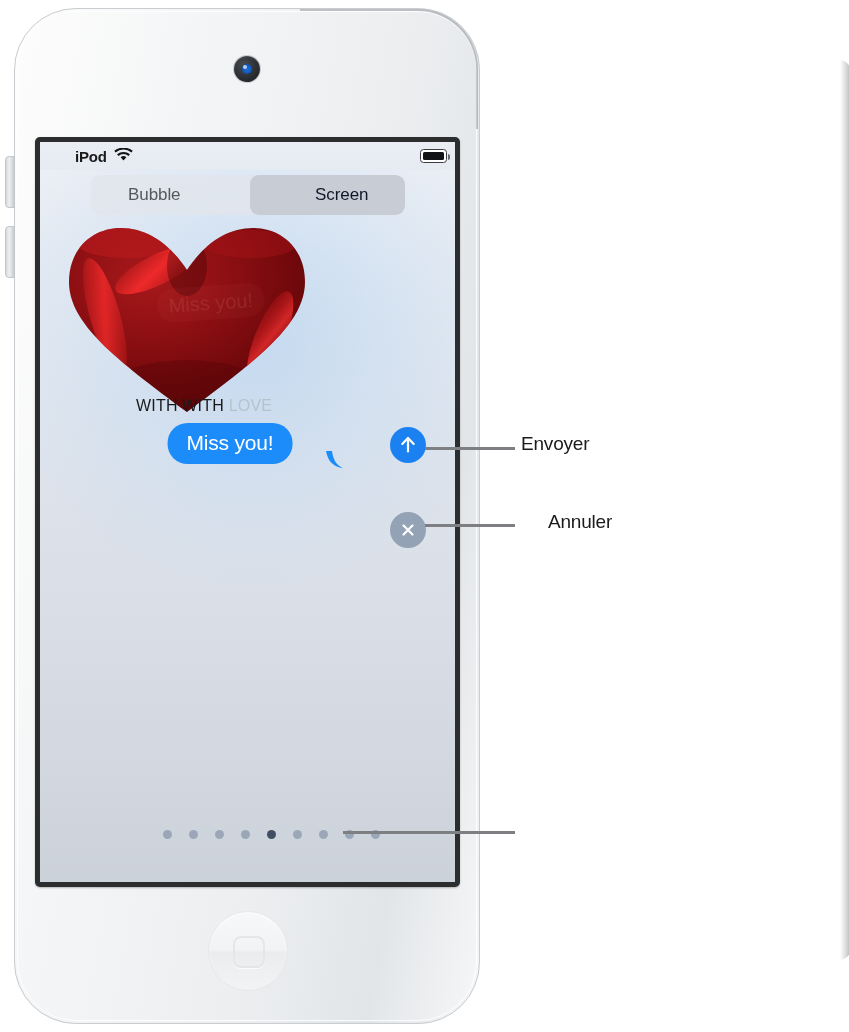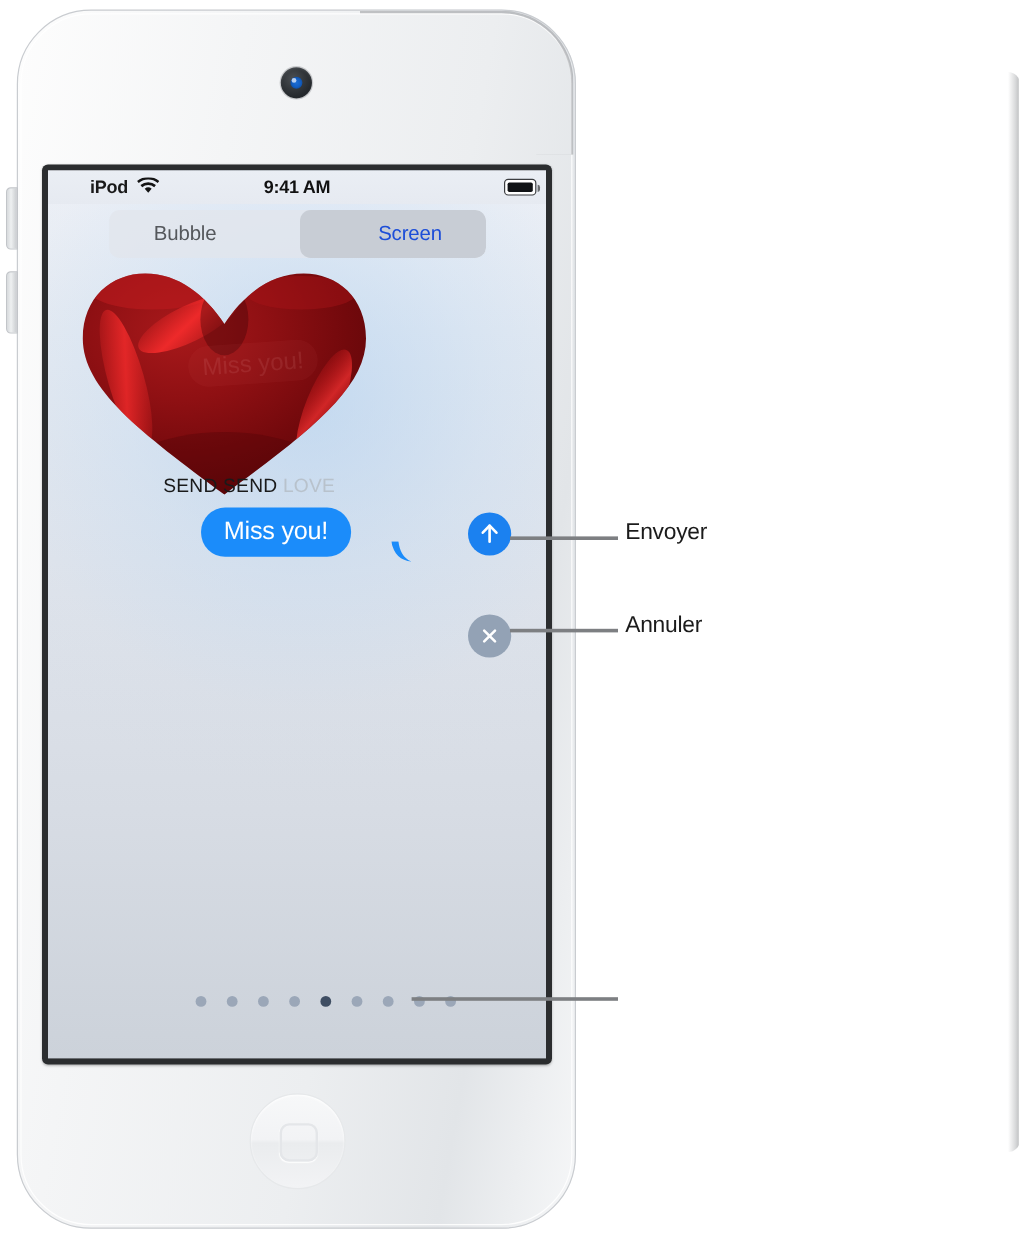--- a/index.html
+++ b/index.html
@@ -251,21 +251,21 @@
     display: flex;
     align-items: center;
     justify-content: center;
     font-size: 17px;
     color: #55585c;
     letter-spacing: -0.1px;
   }
   .seg.active {
     background: rgba(198,203,210,0.92);
     border-radius: 9px;
-    color: #1d4ed8;
+    color: #0f172a;
     padding-left: 29px;
   }
 
   
   .heart-wrap {
     position: absolute;
     left: 25px;
     top: 78px;
     width: 245px;
     height: 195px;
@@ -349,21 +349,21 @@
     line-height: 1.28;
     white-space: pre;
   }
   .leader {
     position: absolute;
     height: 2.5px;
     background: #7d7f82;
   }
 
   .lbl-envoyer { left: 521px; top: 432px; }
-  .lbl-annuler { left: 521px; top: 510px; text-align: center; }
+  .lbl-annuler { left: 548px; top: 510px; text-align: center; }
   .lbl-swipe   { left: 521px; top: 815px; }
 
   .leader-envoyer { left: 425px; top: 447px; width: 90px; }
   .leader-annuler { left: 425px; top: 524px; width: 90px; }
   .leader-swipe   { left: 343px; top: 831px; width: 172px; }
 </style>
 </head>
 <body>
 
 <div id="root">
@@ -392,21 +392,20 @@
 
     <div class="statusbar">
       <div class="sb-left">
         <span class="sb-carrier">iPod</span>
         <svg class="wifi" viewBox="0 0 19 14">
           <path d="M9.5 12.6 L6.6 9.2 a4.6 4.6 0 0 1 5.8 0 Z" fill="#141414"></path>
           <path d="M9.5 6.1 a7.8 7.8 0 0 1 5.0 1.85 l1.45 -1.7 a10.1 10.1 0 0 0 -12.9 0 l1.45 1.7 A7.8 7.8 0 0 1 9.5 6.1 Z" fill="#141414"></path>
           <path d="M9.5 1.6 a12.3 12.3 0 0 1 7.9 2.85 l1.35 -1.6 A14.6 14.6 0 0 0 9.5 -0.4 a14.6 14.6 0 0 0 -9.25 3.25 l1.35 1.6 A12.3 12.3 0 0 1 9.5 1.6 Z" fill="#141414"></path>
         </svg>
       </div>
-      <div class="sb-time">9:41 AM</div>
       <div class="sb-right">
         <div class="battery">
           <div class="battery-fill"></div>
         </div>
       </div>
     </div>
 
     <div class="segmented">
       <div class="seg">Bubble</div>
       <div class="seg active">Screen</div>
@@ -467,21 +466,21 @@
 
           <g opacity="0.16" transform="rotate(-4 142 86)">
             <rect x="92" y="66" width="108" height="34" rx="17" fill="#ff8a8a" opacity="0.30"></rect>
             <text x="146" y="90" font-family="Liberation Sans, sans-serif" font-size="20" fill="#ffb0b0" text-anchor="middle" opacity="0.85">Miss you!</text>
           </g>
         </g>
       </svg>
     </div>
 
     <div class="swl">
-      <span class="dark">SEND SEND </span><span class="light">LOVE</span>
+      <span class="dark">WITH WITH </span><span class="light">LOVE</span>
     </div>
 
     <div class="bubble">Miss you!</div>
     <div class="bubble-tail">
       <svg viewBox="0 0 18 18" width="18" height="18">
         <path d="M0 0 C 2 11, 8 16, 17 17 C 10 14, 7 8, 6 0 Z" fill="#1b8cfa"></path>
       </svg>
     </div>
 
     <div class="rnd-btn send-btn">

